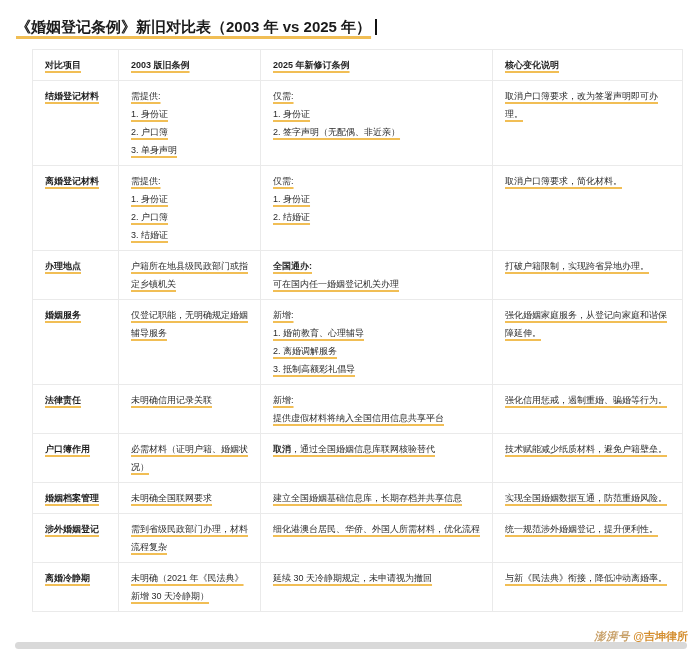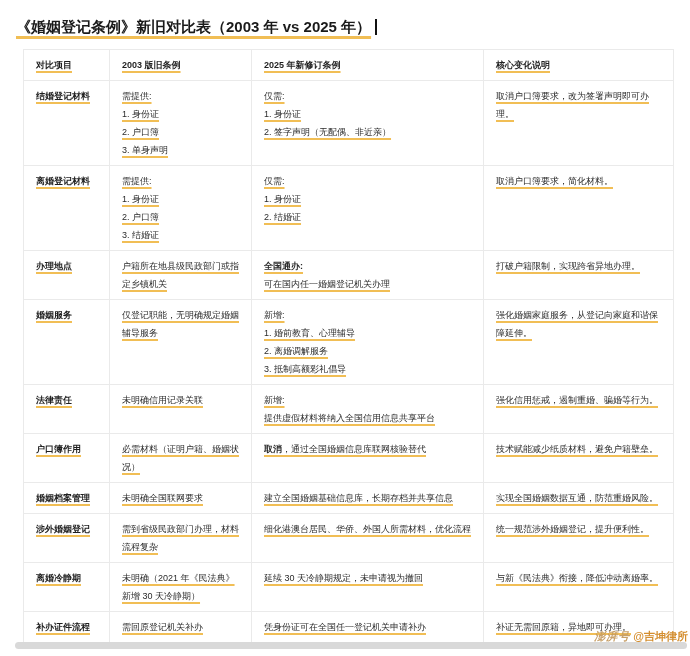--- a/index.html
+++ b/index.html
@@ -8,21 +8,21 @@
     font-family:"Liberation Sans","DejaVu Sans",sans-serif;color:#2b2b2b;
   }
   .title-wrap{margin:18px 0 0 16px;white-space:nowrap;}
   .page-title{
     display:inline;font-size:15px;font-weight:700;color:#1a1a1a;
     text-decoration:underline;text-decoration-color:#F1BE55;
     text-decoration-thickness:2.5px;text-underline-offset:4px;
   }
   .caret{display:inline-block;width:2px;height:16px;background:#111;margin-left:4px;vertical-align:-3px;}
   table.cmp{
-    border-collapse:collapse;table-layout:fixed;width:650px;margin:12px 0 0 23px;
+    border-collapse:collapse;table-layout:fixed;width:650px;margin:12px 0 0 32px;
   }
   col.c1{width:86px;} col.c2{width:142px;} col.c3{width:232px;} col.c4{width:190px;}
   .cmp th,.cmp td{
     border:1px solid #EAEAEA;vertical-align:top;text-align:left;
     padding:6px 12px;font-size:9px;line-height:18px;font-weight:400;color:#2b2b2b;
   }
   .cmp th{font-weight:700;color:#1f1f1f;}
   .cmp td.item{font-weight:700;color:#1f1f1f;}
   .u{
     text-decoration:underline;text-decoration-color:#F1BE55;
@@ -209,34 +209,20 @@
         <td>
           <div class="line"><span class="u">未明确（2021 年《民法典》新增 30 天冷静期）</span></div>
         </td>
         <td>
           <div class="line"><span class="u">延续 30 天冷静期规定，未申请视为撤回</span></div>
         </td>
         <td>
           <div class="line"><span class="u">与新《民法典》衔接，降低冲动离婚率。</span></div>
         </td>
       </tr>
-      <tr>
-        <td class="item">
-          <div class="line"><span class="u">补办证件流程</span></div>
-        </td>
-        <td>
-          <div class="line"><span class="u">需回原登记机关补办</span></div>
-        </td>
-        <td>
-          <div class="line"><span class="u">凭身份证可在全国任一登记机关申请补办</span></div>
-        </td>
-        <td>
-          <div class="line"><span class="u">补证无需回原籍，异地即可办理。</span></div>
-        </td>
-      </tr>
     </tbody>
 </table>
 
 <div class="hscrollbar"></div>
 
 <div class="watermark">
   <span class="wm-logo">澎湃号</span>
   <span class="wm-account">@吉坤律所</span>
 </div>
 

